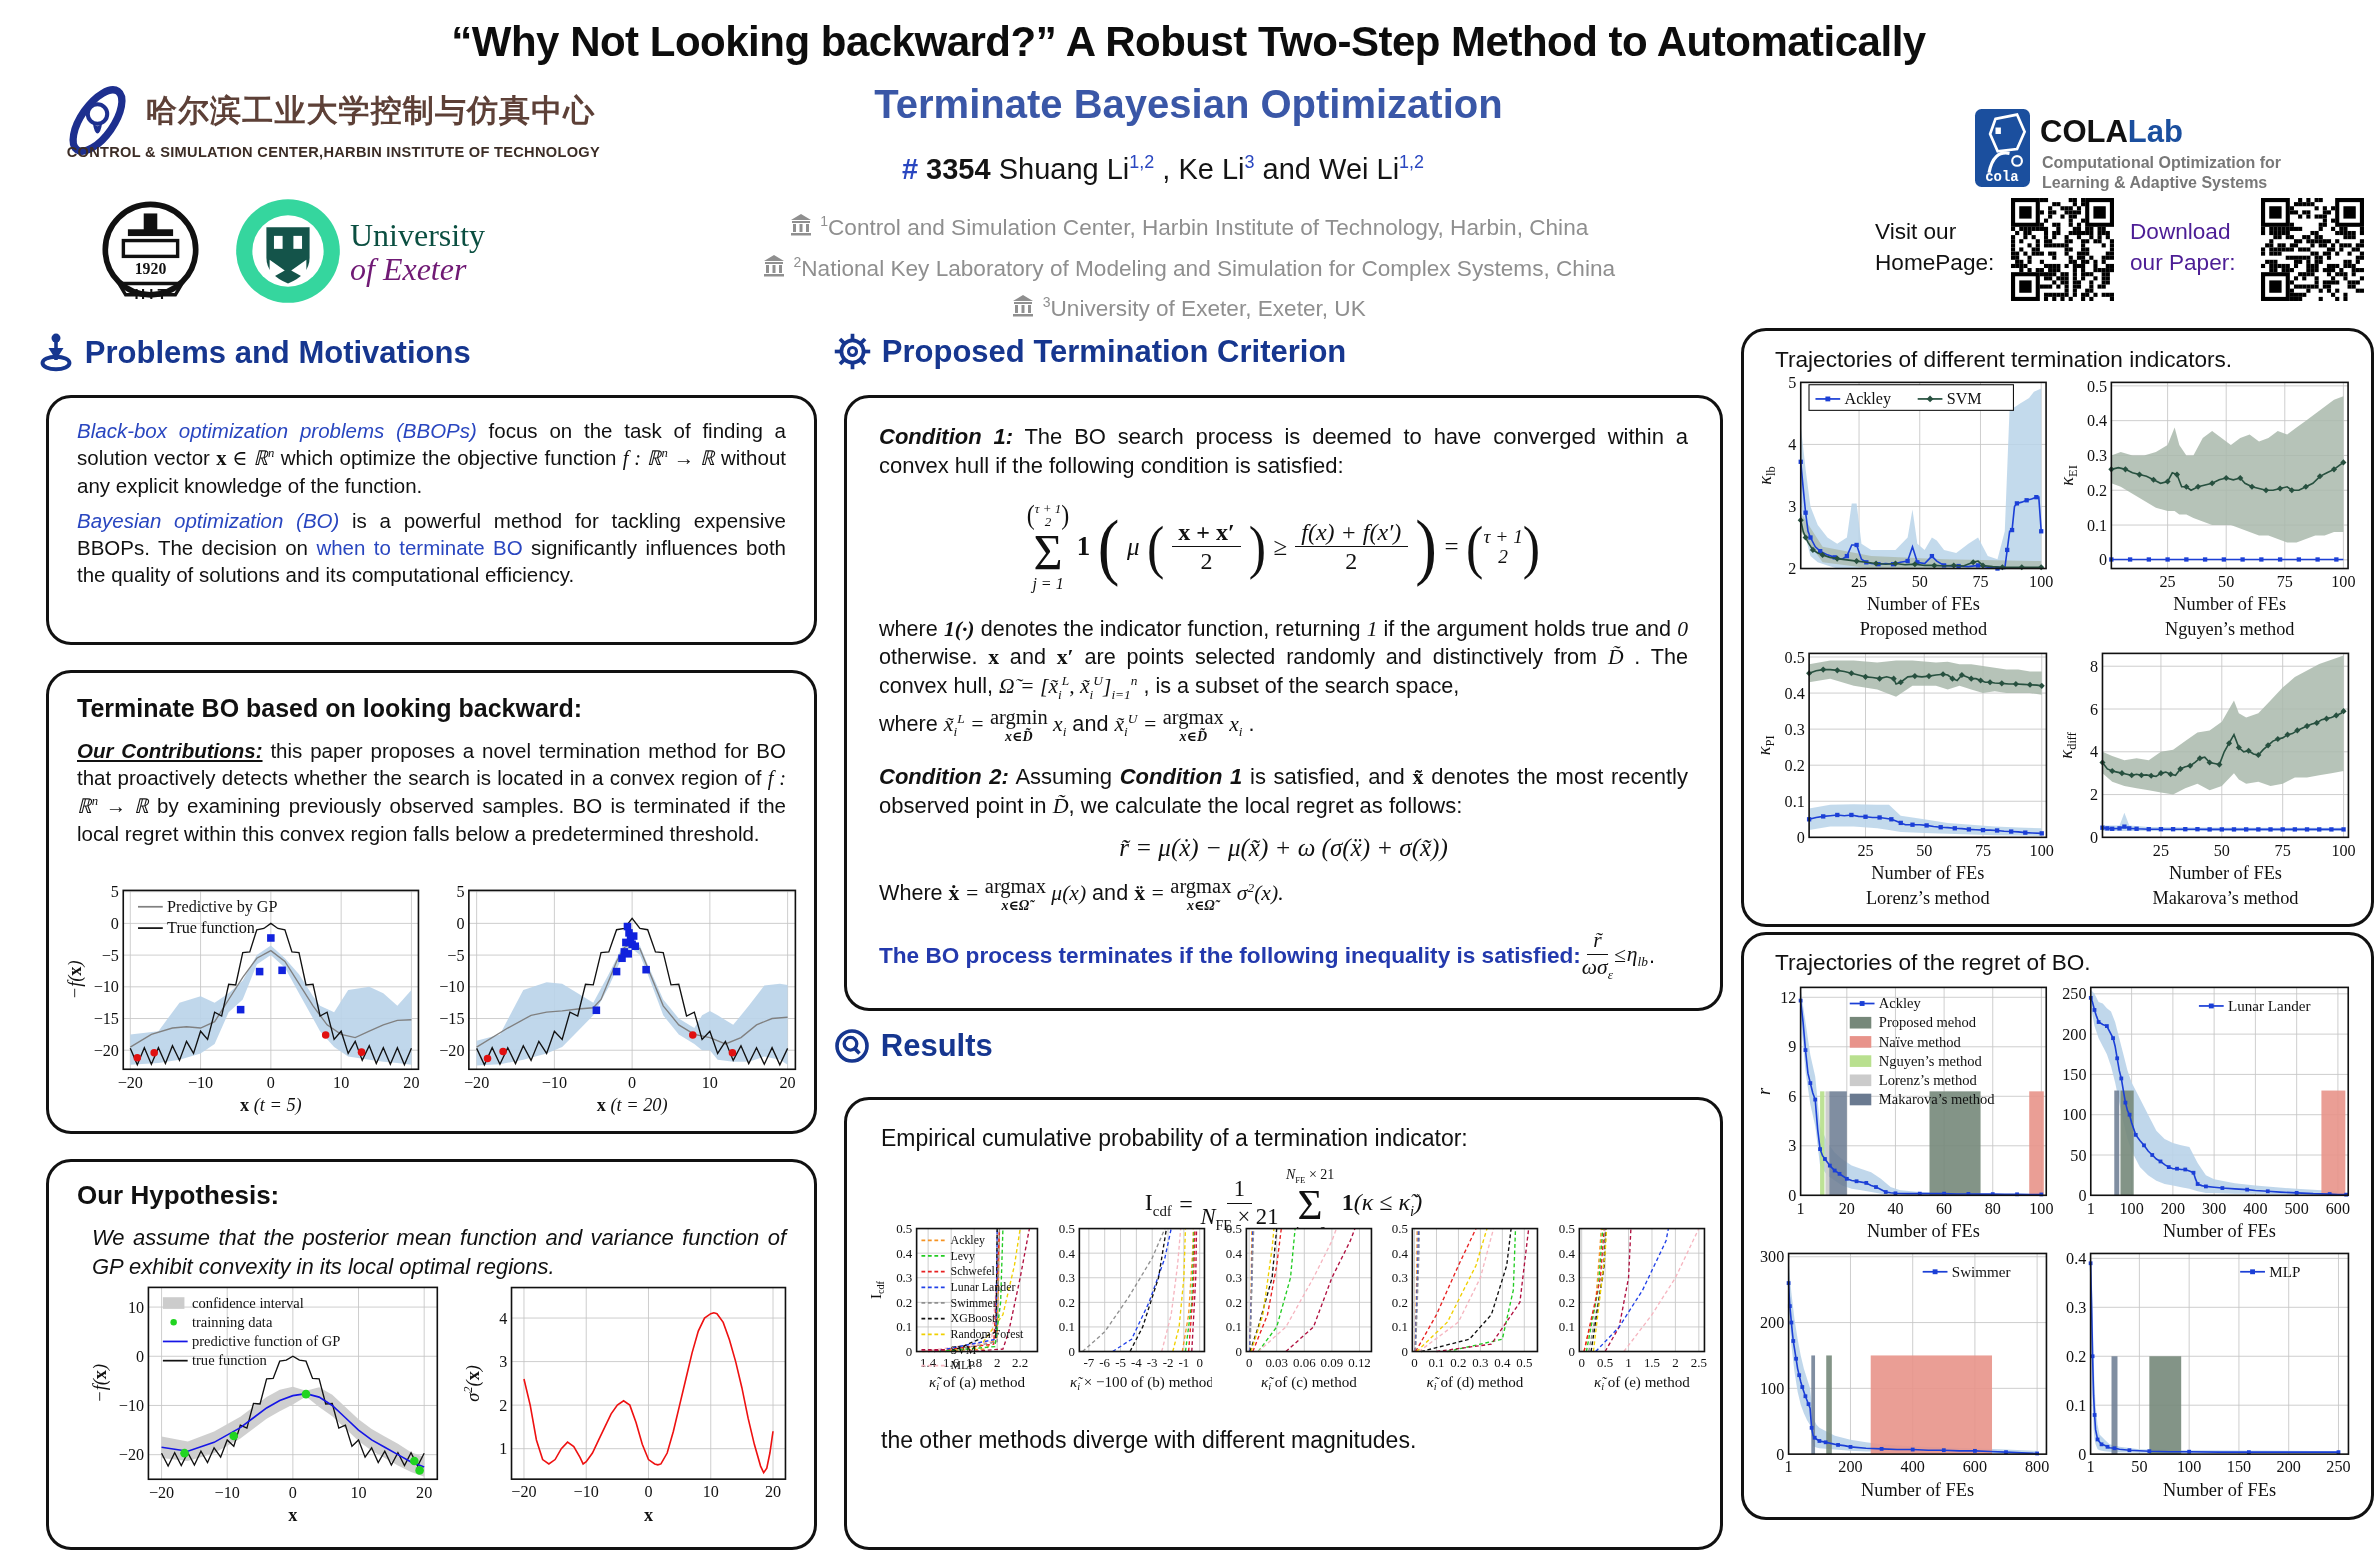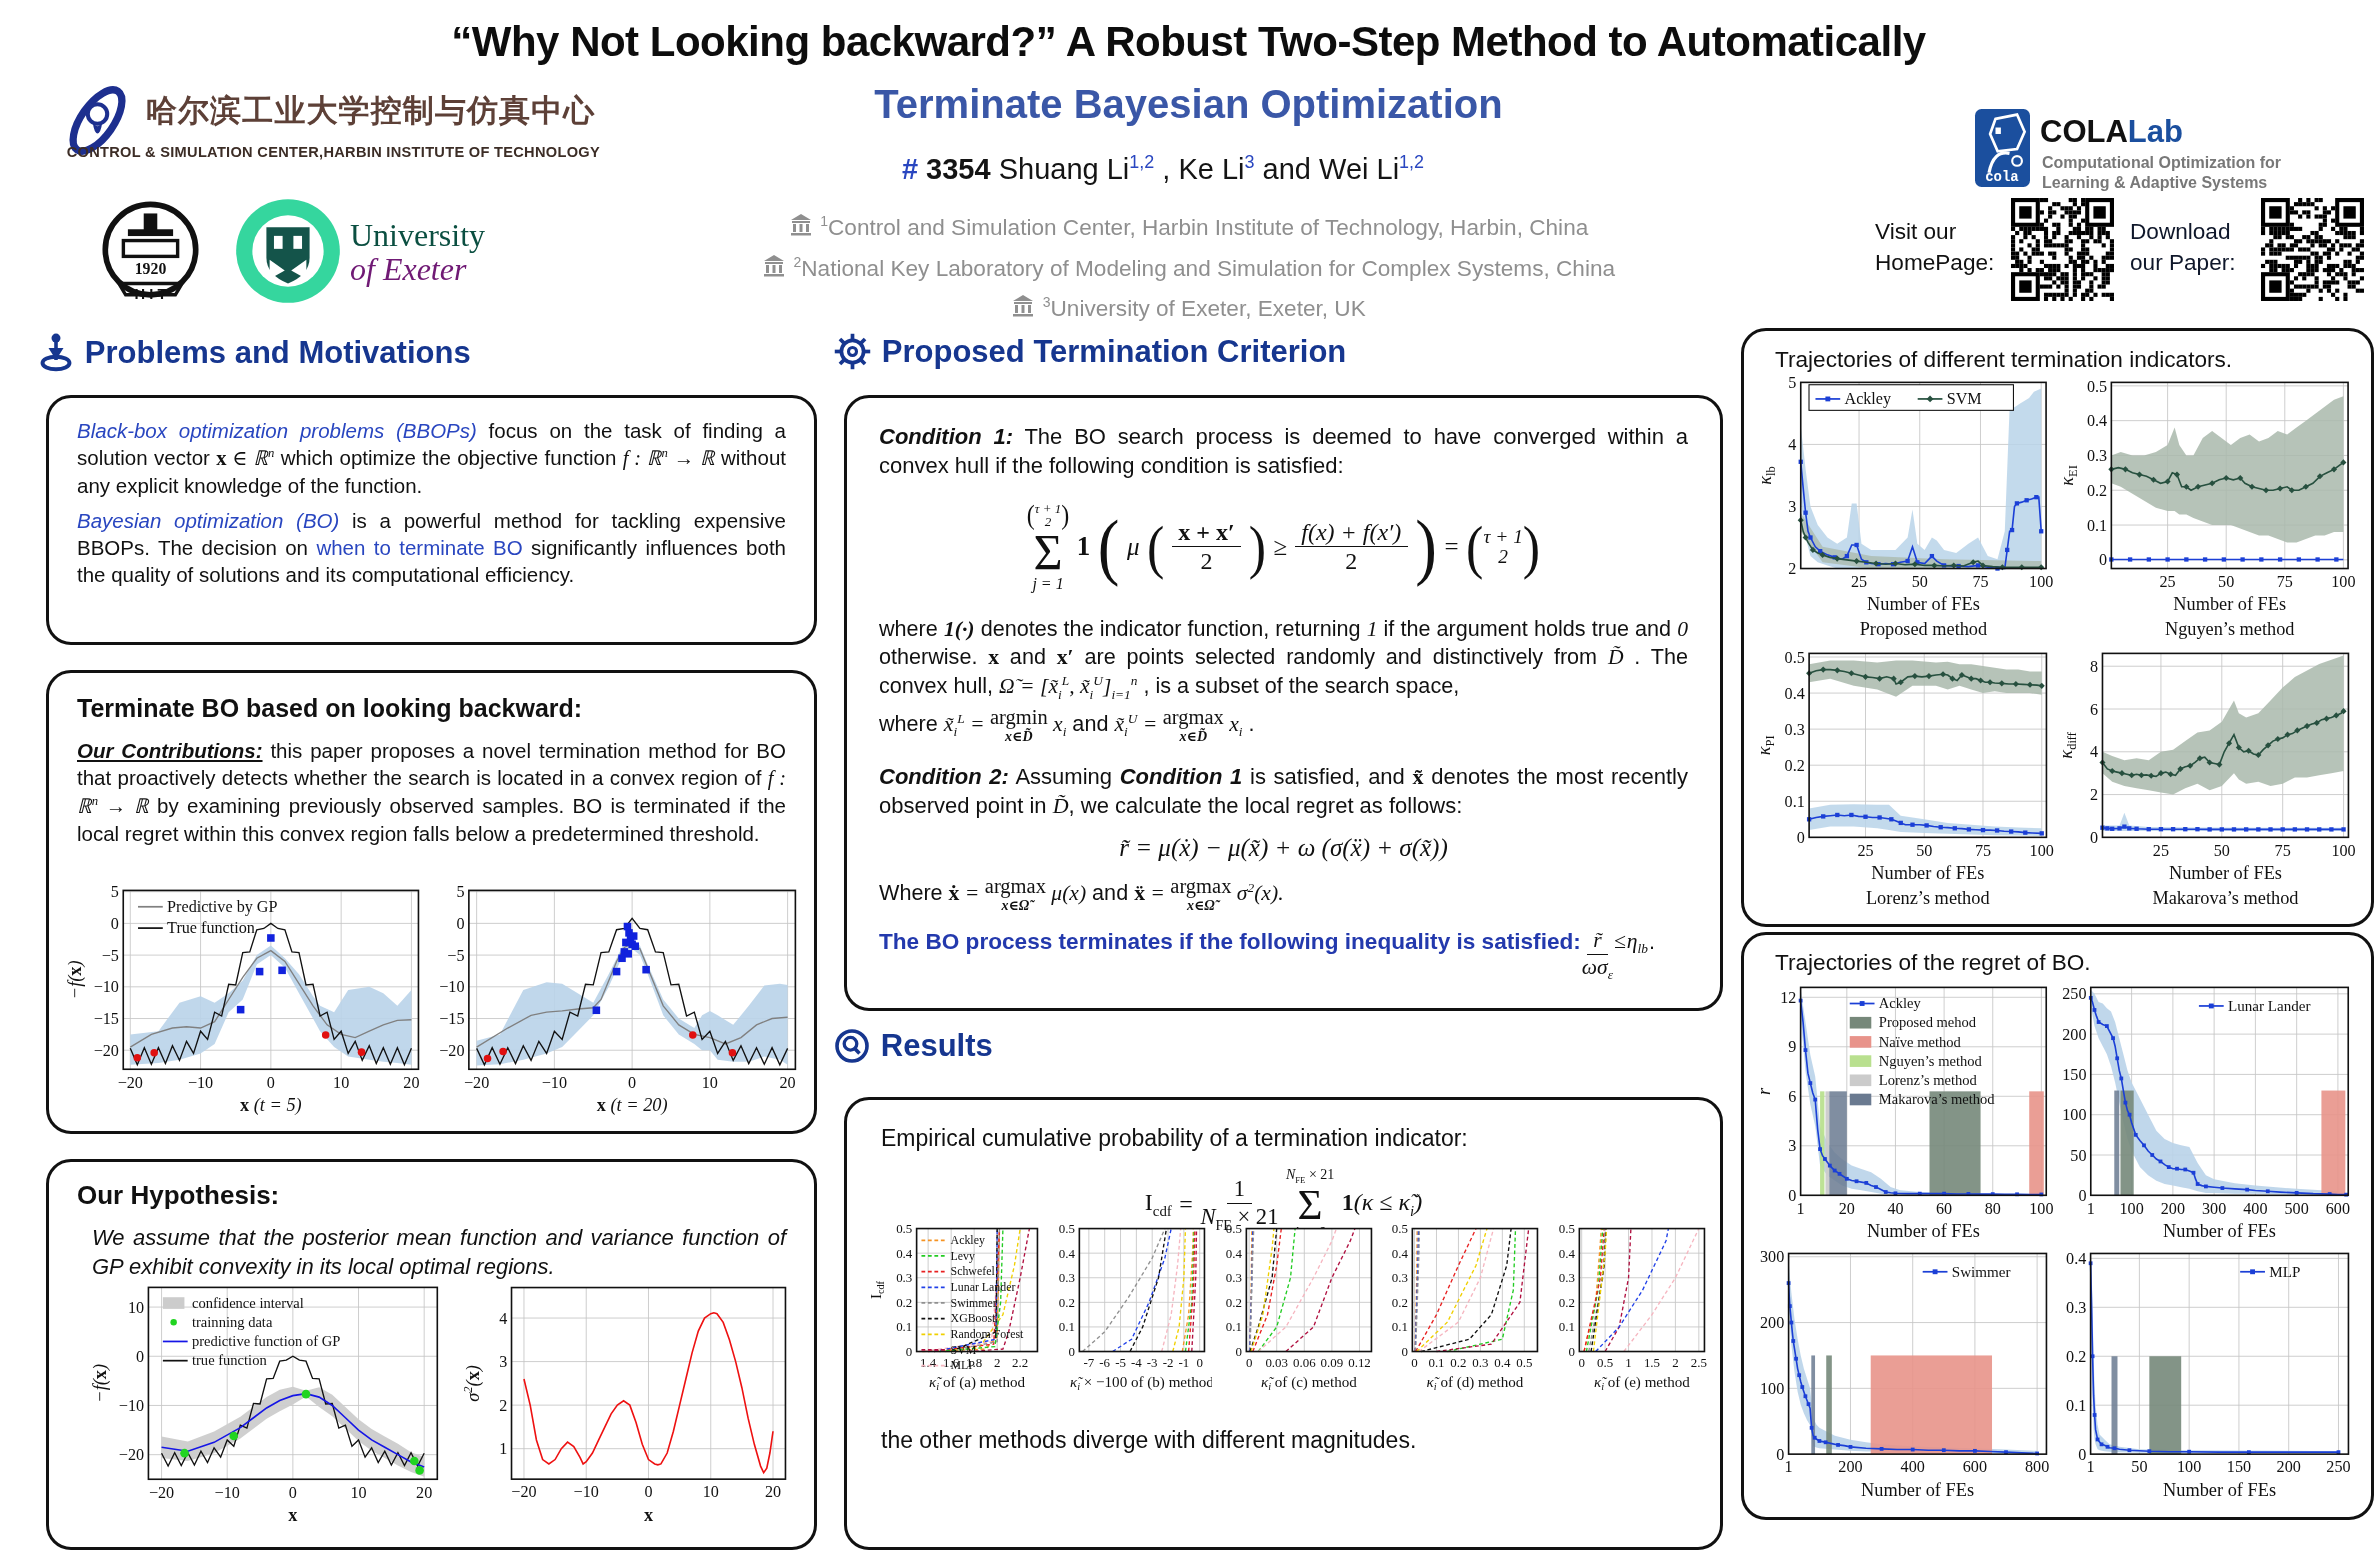--- a/index.html
+++ b/index.html
@@ -380,21 +380,21 @@
       <rect x="0" y="0" width="53.76" height="53.76" fill="#000"></rect>
       <rect x="7.68" y="7.68" width="38.4" height="38.4" fill="#fff"></rect>
       <rect x="15.36" y="15.36" width="23.04" height="23.04" fill="#000"></rect>
       <rect x="138.24" y="0" width="53.76" height="53.76" fill="#000"></rect>
       <rect x="145.92" y="7.68" width="38.4" height="38.4" fill="#fff"></rect>
       <rect x="153.6" y="15.36" width="23.04" height="23.04" fill="#000"></rect>
       <rect x="0" y="138.24" width="53.76" height="53.76" fill="#000"></rect>
       <rect x="7.68" y="145.92" width="38.4" height="38.4" fill="#fff"></rect>
       <rect x="15.36" y="153.6" width="23.04" height="23.04" fill="#000"></rect>
     </svg></div>
-<div class="abs" style="left:2130px;top:217px;font-size:22.6px;line-height:1.35;color:#0f172a;">
+<div class="abs" style="left:2130px;top:217px;font-size:22.6px;line-height:1.35;color:#4c1d95;">
   <div>Download</div>
     <div>our Paper:</div>
 </div>
 <div class="abs qr" style="left:2261px;top:198px;width:103px;height:103px;"><svg width="103" height="103" viewBox="0 0 192 192">
       <rect x="0" y="0" width="192" height="192" fill="#fff"></rect>
       <rect x="0" y="53.76" width="7.68" height="7.68" fill="#000"></rect>
       <rect x="0" y="61.44" width="7.68" height="7.68" fill="#000"></rect>
       <rect x="0" y="92.16" width="7.68" height="7.68" fill="#000"></rect>
       <rect x="0" y="99.84" width="7.68" height="7.68" fill="#000"></rect>
       <rect x="0" y="122.88" width="7.68" height="7.68" fill="#000"></rect>
@@ -901,21 +901,21 @@
   <div class="para" style="margin:14px 32px 0 32px;font-size:21.6px;">
     <span><span>Where </span><span class="mb">ẋ</span><span class="m"> = </span></span><span class="argblk">
         <span class="m" style="font-style:normal;font-size:20.5px;">argmax</span>
         <span class="argsub mb">x∈Ω̃</span>
       </span><span><span class="m"> μ(x)</span><span>  and  </span><span class="mb">ẍ</span><span class="m"> = </span></span><span class="argblk">
         <span class="m" style="font-style:normal;font-size:20.5px;">argmax</span>
         <span class="argsub mb">x∈Ω̃</span>
       </span><span><span class="m"> σ</span><span class="sup m">2</span><span class="m">(x).</span></span>
   </div>
 
-  <div style="margin:16px 32px 0 32px;display:flex;align-items:flex-start;gap:1px;">
+  <div style="margin:16px 32px 0 32px;display:flex;align-items:center;gap:1px;">
     <span class="b" style="color:#2339ad;font-size:22.6px;">The BO process terminates if the following inequality is satisfied:</span>
     <span class="frac m" style="font-size:21.6px;">
         <span class="num">r̃</span>
         <span class="den"><span>ωσ</span><span class="sub">ε</span></span>
       </span>
     <span class="m" style="font-size:21.6px;">≤</span>
     <span class="m" style="font-size:21.6px;"><span>η</span><span class="sub">lb</span></span>
     <span style="font-size:21.6px;">.</span>
   </div>
 </div>

